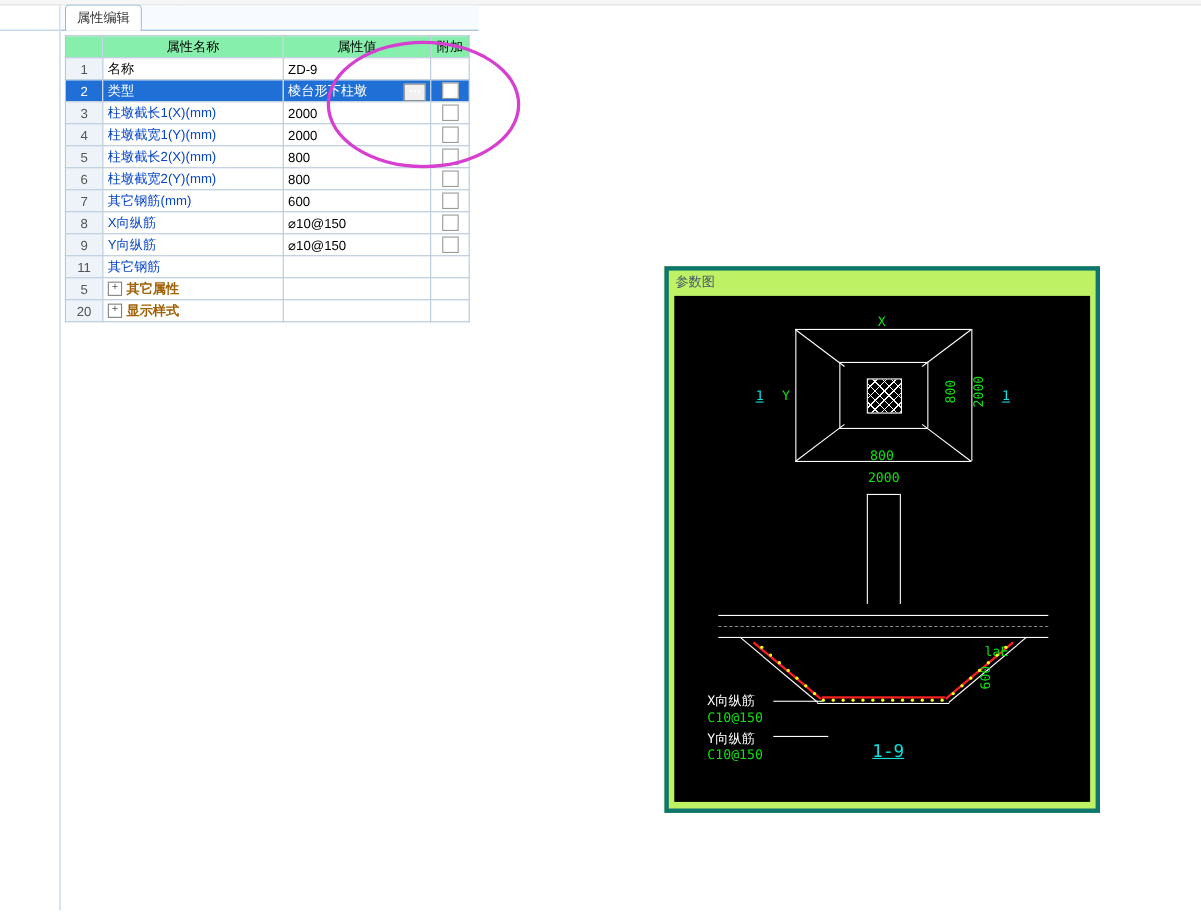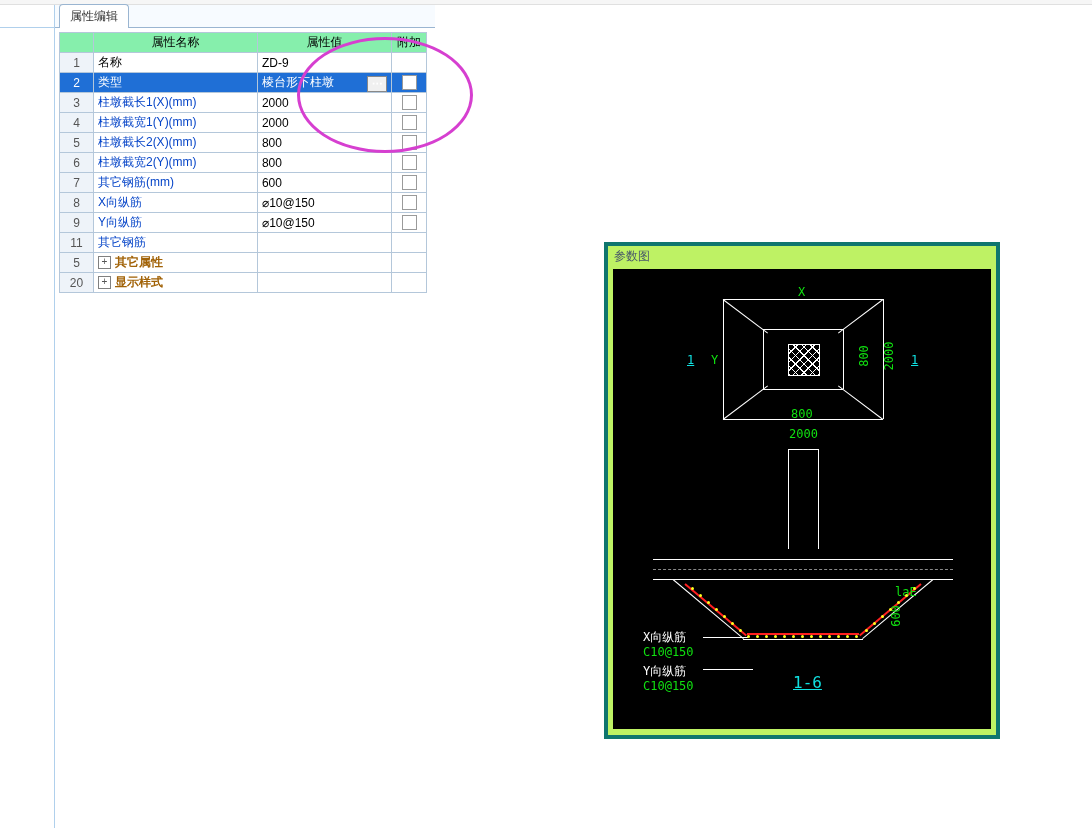--- a/index.html
+++ b/index.html
@@ -201,21 +201,21 @@
       <div class="yel-dots"></div>
 
       <div class="d-text g" style="left:282px;top:316px;">laE</div>
       <div class="d-text g" style="left:272px;top:340px;transform:rotate(-90deg);">600</div>
 
       <div class="d-text" style="left:30px;top:360px;color:#fff;">X向纵筋</div>
       <div class="d-text g" style="left:30px;top:376px;">C10@150</div>
       <div class="d-text" style="left:30px;top:394px;color:#fff;">Y向纵筋</div>
       <div class="d-text g" style="left:30px;top:410px;">C10@150</div>
 
-      <div class="d-text c" style="left:180px;top:404px;font-size:16px;text-decoration:underline;">1-6</div>
+      <div class="d-text c" style="left:180px;top:404px;font-size:16px;text-decoration:underline;">1-9</div>
 
       <div class="d-line" style="left:90px;top:368px;width:45px;height:1px;"></div>
       <div class="d-line" style="left:90px;top:400px;width:50px;height:1px;"></div>
     <div class="yel-dots" style="position: absolute; width: 3px; height: 3px; background: rgb(255, 255, 32); border-radius: 50%; left: 134px; top: 366px;"></div>
         <div class="yel-dots" style="position: absolute; width: 3px; height: 3px; background: rgb(255, 255, 32); border-radius: 50%; left: 143px; top: 366px;"></div>
         <div class="yel-dots" style="position: absolute; width: 3px; height: 3px; background: rgb(255, 255, 32); border-radius: 50%; left: 152px; top: 366px;"></div>
         <div class="yel-dots" style="position: absolute; width: 3px; height: 3px; background: rgb(255, 255, 32); border-radius: 50%; left: 161px; top: 366px;"></div>
         <div class="yel-dots" style="position: absolute; width: 3px; height: 3px; background: rgb(255, 255, 32); border-radius: 50%; left: 170px; top: 366px;"></div>
         <div class="yel-dots" style="position: absolute; width: 3px; height: 3px; background: rgb(255, 255, 32); border-radius: 50%; left: 179px; top: 366px;"></div>
         <div class="yel-dots" style="position: absolute; width: 3px; height: 3px; background: rgb(255, 255, 32); border-radius: 50%; left: 188px; top: 366px;"></div>

